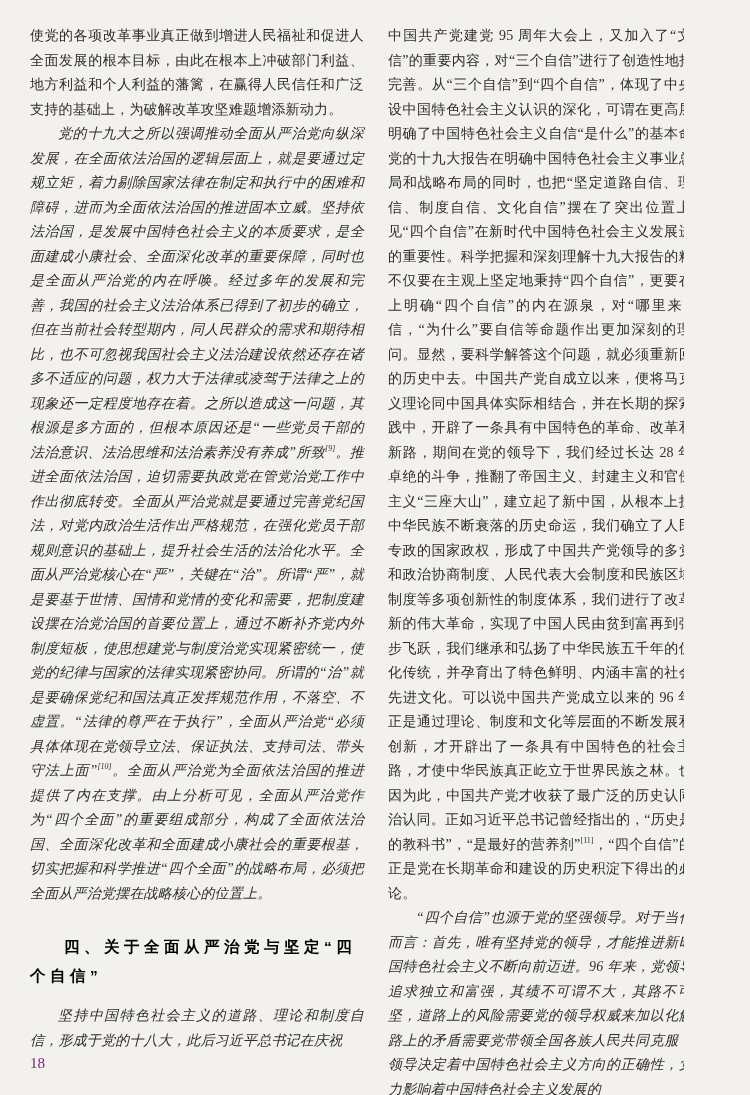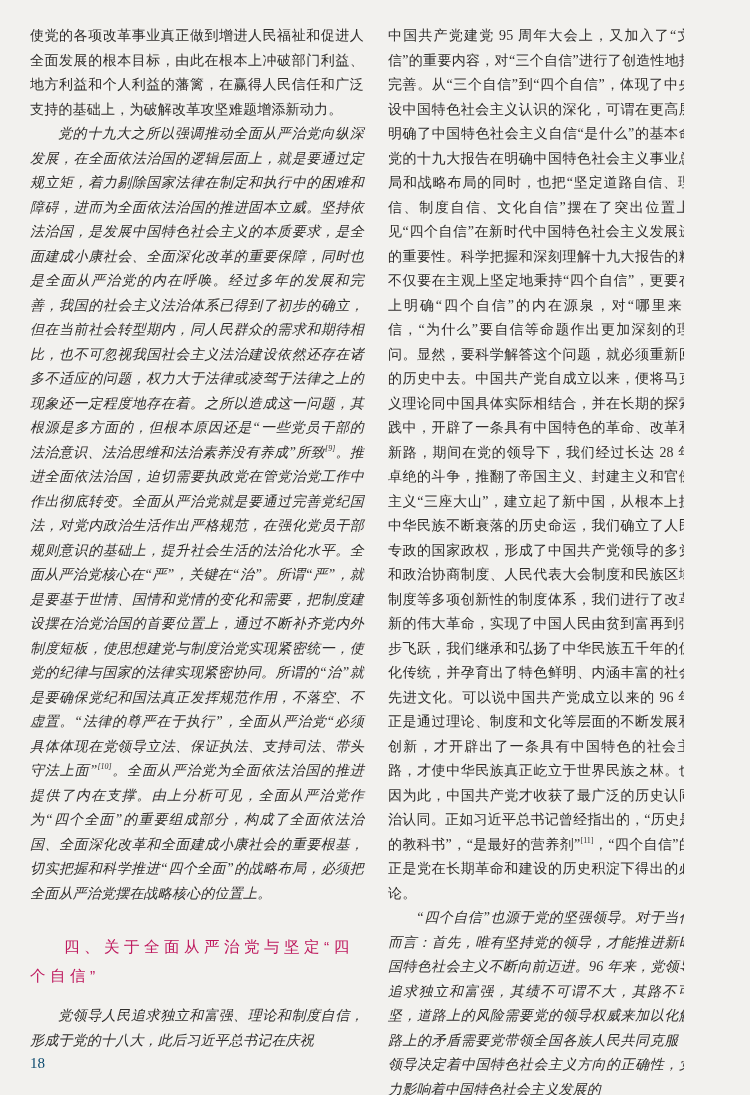--- a/index.html
+++ b/index.html
@@ -31,47 +31,47 @@
   .indent { text-indent: 2em; font-style: italic; }
   sup.cite {
     font-size: 8px;
     line-height: 0;
     vertical-align: super;
     letter-spacing: 0;
   }
   h2.heading {
     font-family: "Liberation Sans", "DejaVu Sans", sans-serif;
     font-size: 15.5px;
-    font-weight: normal;
-    color: #be185d;
+    font-weight: bold;
+    color: #000000;
     letter-spacing: 4.5px;
     line-height: 29px;
     margin: 26px 0 14px 0;
     text-indent: 2.2em;
     text-align: left;
   }
   .page-number {
     position: absolute;
     left: 30px;
     top: 1055px;
     font-size: 15px;
-    color: #0c4a6e;
+    color: #701a75;
   }
 </style>
 </head>
 <body>
 
 <div class="page">
   <div class="columns">
 
     <div class="col">
       <p class="para">使党的各项改革事业真正做到增进人民福祉和促进人全面发展的根本目标，由此在根本上冲破部门利益、地方利益和个人利益的藩篱，在赢得人民信任和广泛支持的基础上，为破解改革攻坚难题增添新动力。</p>
       <p class="para indent"><span>党的十九大之所以强调推动全面从严治党向纵深发展，在全面依法治国的逻辑层面上，就是要通过定规立矩，着力剔除国家法律在制定和执行中的困难和障碍，进而为全面依法治国的推进固本立威。坚持依法治国，是发展中国特色社会主义的本质要求，是全面建成小康社会、全面深化改革的重要保障，同时也是全面从严治党的内在呼唤。经过多年的发展和完善，我国的社会主义法治体系已得到了初步的确立，但在当前社会转型期内，同人民群众的需求和期待相比，也不可忽视我国社会主义法治建设依然还存在诸多不适应的问题，权力大于法律或凌驾于法律之上的现象还一定程度地存在着。之所以造成这一问题，其根源是多方面的，但根本原因还是“一些党员干部的法治意识、法治思维和法治素养没有养成”所致</span><sup class="cite">[9]</sup><span>。推进全面依法治国，迫切需要执政党在管党治党工作中作出彻底转变。全面从严治党就是要通过完善党纪国法，对党内政治生活作出严格规范，在强化党员干部规则意识的基础上，提升社会生活的法治化水平。全面从严治党核心在“严”，关键在“治”。所谓“严”，就是要基于世情、国情和党情的变化和需要，把制度建设摆在治党治国的首要位置上，通过不断补齐党内外制度短板，使思想建党与制度治党实现紧密统一，使党的纪律与国家的法律实现紧密协同。所谓的“治”就是要确保党纪和国法真正发挥规范作用，不落空、不虚置。“法律的尊严在于执行”，全面从严治党“必须具体体现在党领导立法、保证执法、支持司法、带头守法上面”</span><sup class="cite">[10]</sup><span>。全面从严治党为全面依法治国的推进提供了内在支撑。由上分析可见，全面从严治党作为“四个全面”的重要组成部分，构成了全面依法治国、全面深化改革和全面建成小康社会的重要根基，切实把握和科学推进“四个全面”的战略布局，必须把全面从严治党摆在战略核心的位置上。</span></p>
       <h2 class="heading">四、关于全面从严治党与坚定“四个自信”</h2>
-      <p class="para indent">党领导人民追求独立和富强、理论和制度自信，形成于党的十八大，此后习近平总书记在庆祝</p>
+      <p class="para indent">坚持中国特色社会主义的道路、理论和制度自信，形成于党的十八大，此后习近平总书记在庆祝</p>
     </div>
 
     <div class="col">
       <p class="para"><span>中国共产党建党 95 周年大会上，又加入了“文化自信”的重要内容，对“三个自信”进行了创造性地拓展和完善。从“三个自信”到“四个自信”，体现了中央对建设中国特色社会主义认识的深化，可谓在更高层次上明确了中国特色社会主义自信“是什么”的基本命题。党的十九大报告在明确中国特色社会主义事业总体布局和战略布局的同时，也把“坚定道路自信、理论自信、制度自信、文化自信”摆在了突出位置上，可见“四个自信”在新时代中国特色社会主义发展进程中的重要性。科学把握和深刻理解十九大报告的精神，不仅要在主观上坚定地秉持“四个自信”，更要在学理上明确“四个自信”的内在源泉，对“哪里来”的自信，“为什么”要自信等命题作出更加深刻的理论追问。显然，要科学解答这个问题，就必须重新回到党的历史中去。中国共产党自成立以来，便将马克思主义理论同中国具体实际相结合，并在长期的探索和实践中，开辟了一条具有中国特色的革命、改革和建设新路，期间在党的领导下，我们经过长达 28 年艰苦卓绝的斗争，推翻了帝国主义、封建主义和官僚资本主义“三座大山”，建立起了新中国，从根本上扭转了中华民族不断衰落的历史命运，我们确立了人民民主专政的国家政权，形成了中国共产党领导的多党合作和政治协商制度、人民代表大会制度和民族区域自治制度等多项创新性的制度体系，我们进行了改革开放新的伟大革命，实现了中国人民由贫到富再到强的逐步飞跃，我们继承和弘扬了中华民族五千年的优秀文化传统，并孕育出了特色鲜明、内涵丰富的社会主义先进文化。可以说中国共产党成立以来的 96 年间，正是通过理论、制度和文化等层面的不断发展和突破创新，才开辟出了一条具有中国特色的社会主义新路，才使中华民族真正屹立于世界民族之林。也正是因为此，中国共产党才收获了最广泛的历史认同和政治认同。正如习近平总书记曾经指出的，“历史是最好的教科书”，“是最好的营养剂”</span><sup class="cite">[11]</sup><span>，“四个自信”的产生正是党在长期革命和建设的历史积淀下得出的必然结论。</span></p>
       <p class="para indent">“四个自信”也源于党的坚强领导。对于当代中国而言：首先，唯有坚持党的领导，才能推进新时代中国特色社会主义不断向前迈进。96 年来，党领导人民追求独立和富强，其绩不可谓不大，其路不可谓不坚，道路上的风险需要党的领导权威来加以化解，道路上的矛盾需要党带领全国各族人民共同克服，党的领导决定着中国特色社会主义方向的正确性，党的能力影响着中国特色社会主义发展的</p>
     </div>
 
   </div>
 
   <div class="page-number">18</div>

